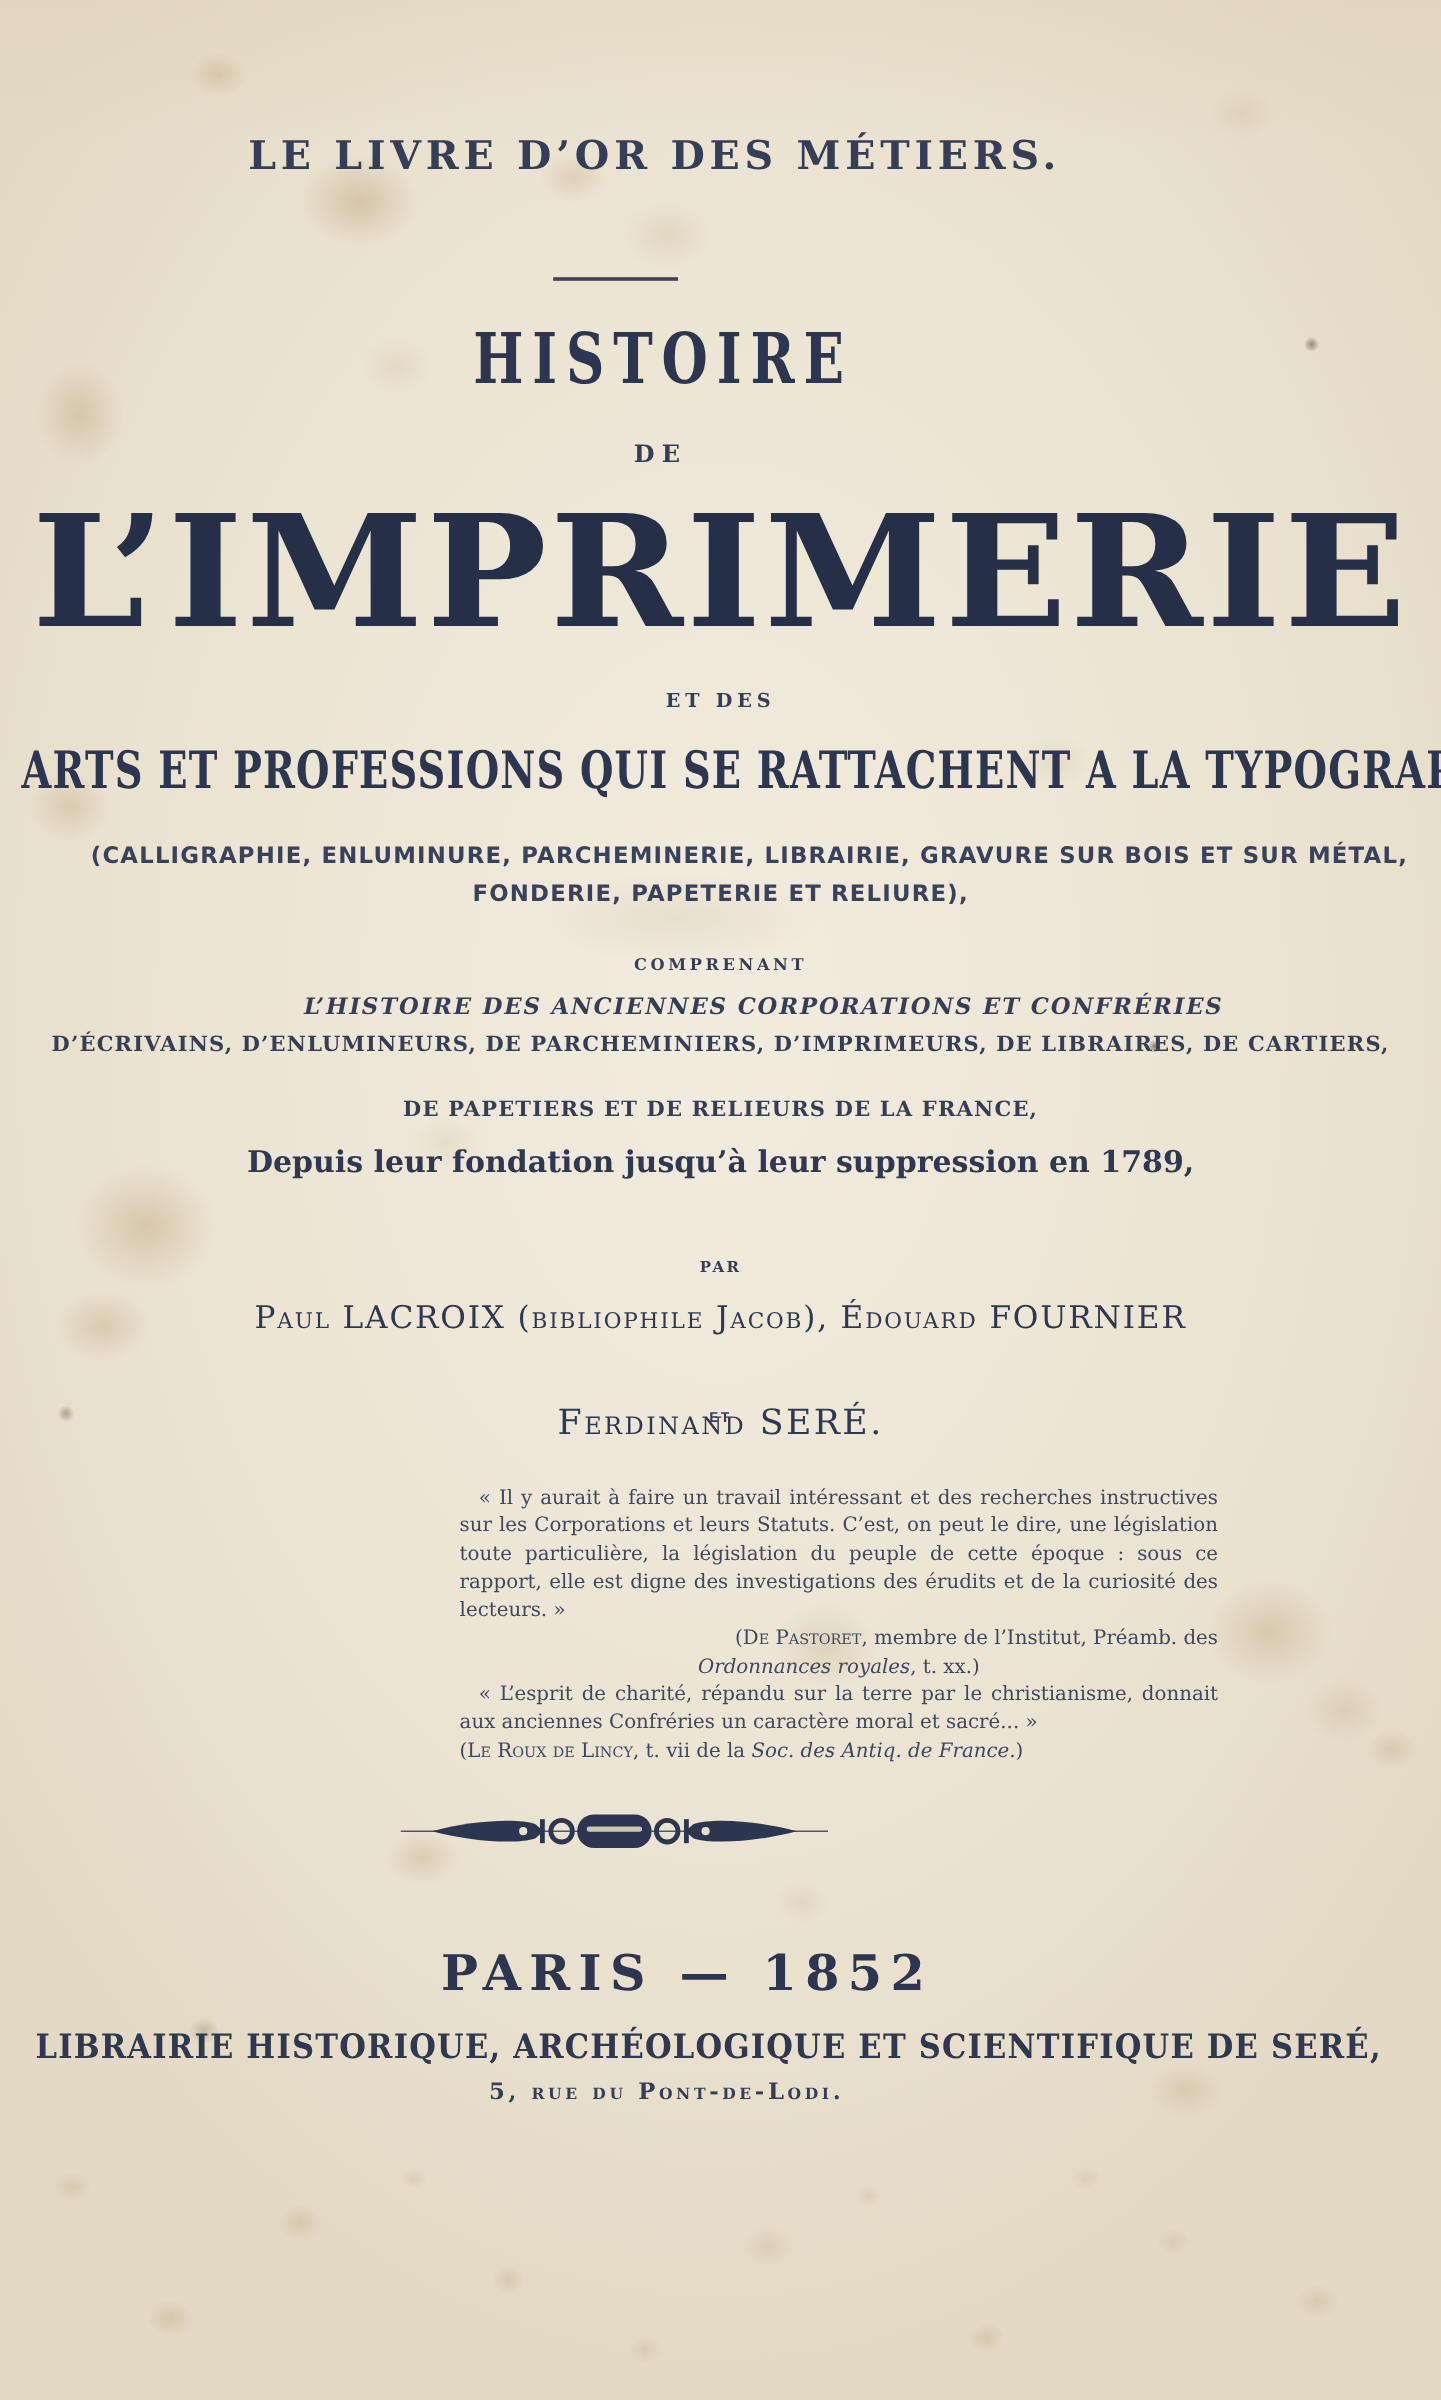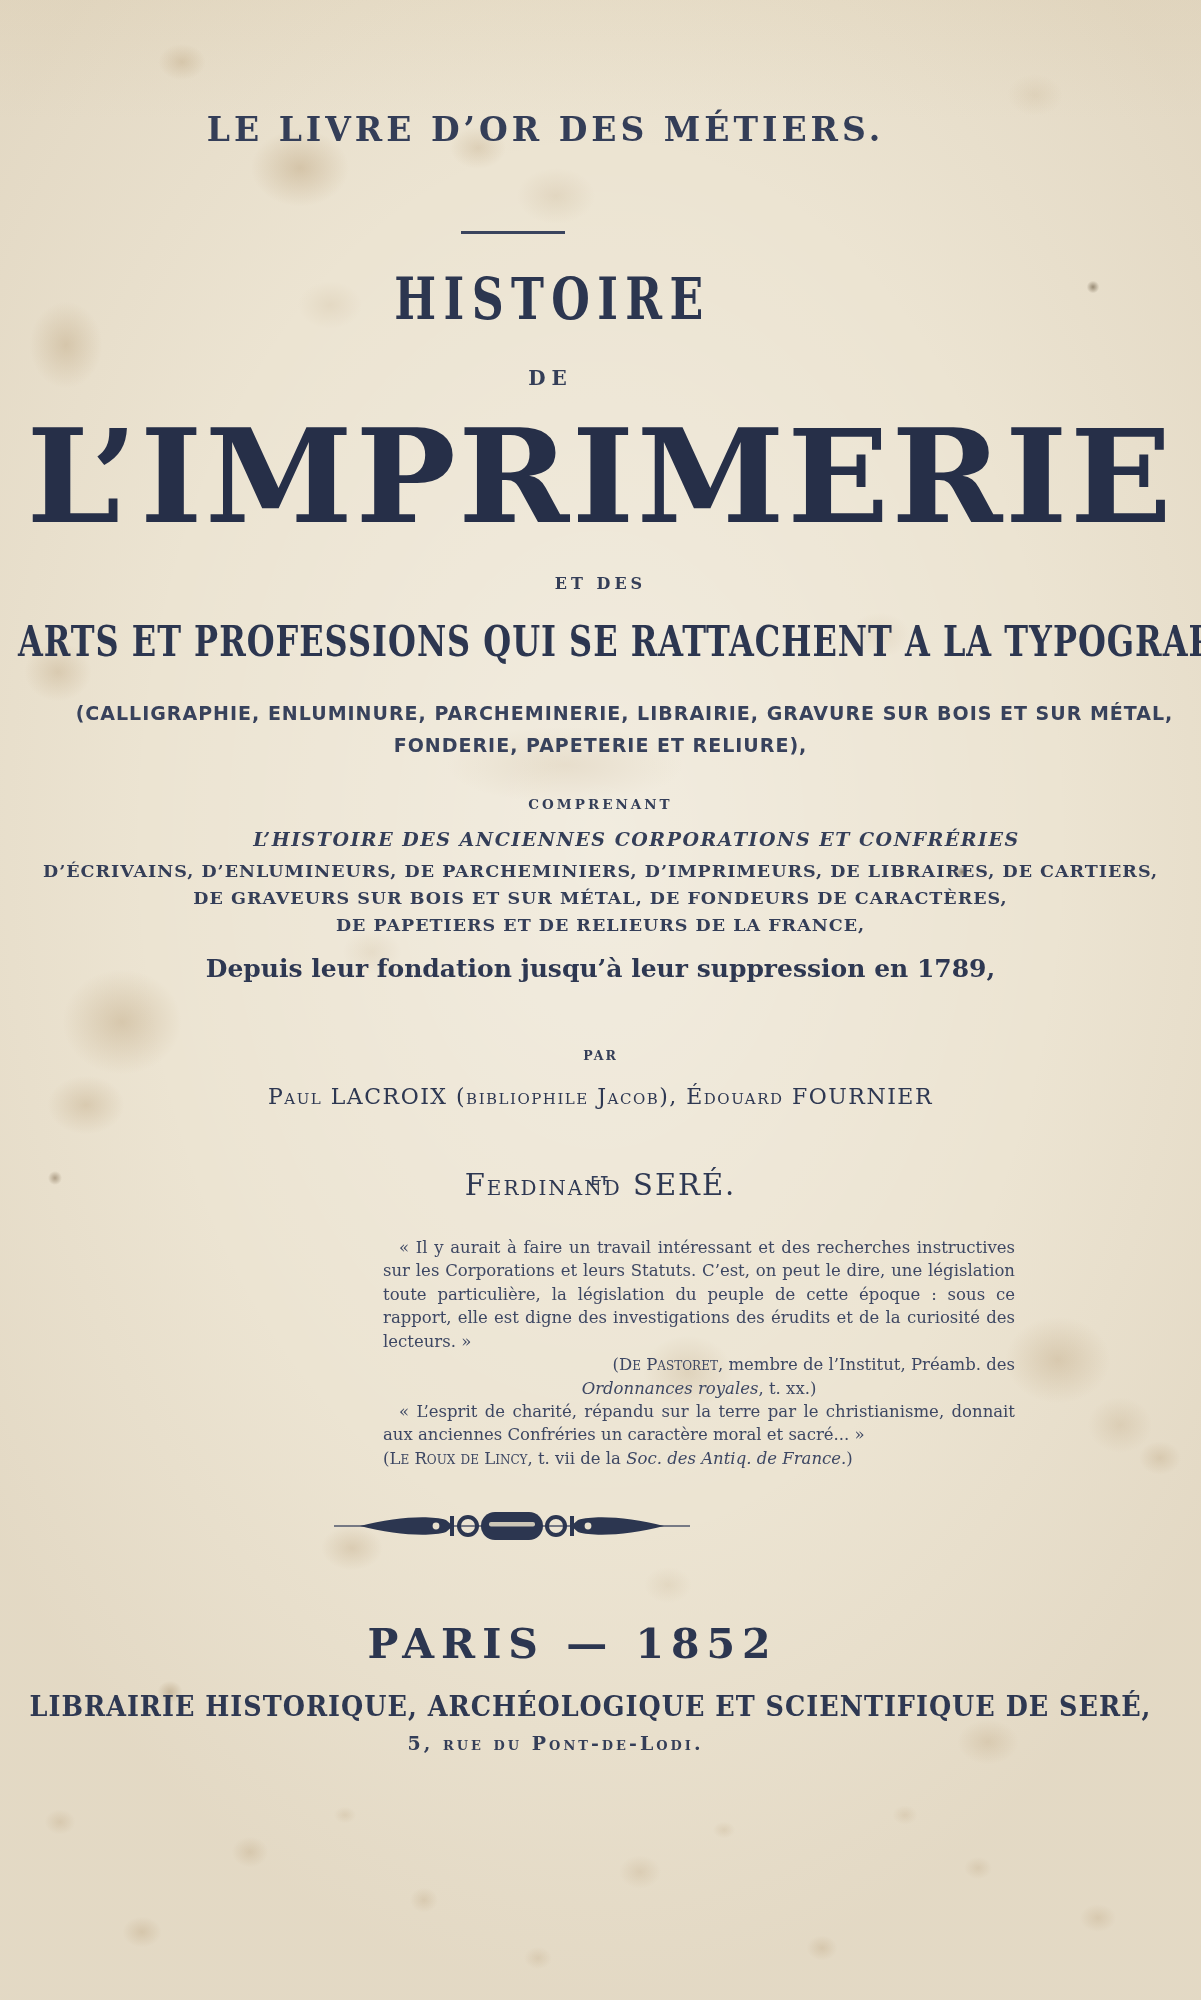--- a/index.html
+++ b/index.html
@@ -63,21 +63,21 @@
   .paren1{top:702px;padding-left:24px;}
   .paren2{top:734px;}
   .comprenant{top:796px;font-size:13.5px;font-weight:bold;letter-spacing:3px;}
   .hist-line{top:828px;font-size:19px;font-weight:bold;font-style:italic;letter-spacing:1.5px;padding-left:36px;}
   .clist{font-size:17.5px;font-weight:bold;letter-spacing:1px;}
   .clist1{top:861px;}
   .clist2{top:888px;}
   .clist3{top:915px;}
   .span-line{top:954px;font-size:25px;font-weight:bold;color:#2e3852;}
   .par{top:1048px;font-size:12.5px;font-weight:bold;letter-spacing:2px;}
-  .authors{top:1084px;font-size:22px;font-variant:small-caps;letter-spacing:1.5px;color:#2e3852;}
+  .authors{top:1084px;font-size:26px;font-variant:small-caps;letter-spacing:1.5px;color:#2e3852;}
   .et2{top:1175px;font-size:12.5px;font-weight:bold;letter-spacing:2px;font-family:Liberation Mono, monospace;}
   .author3{top:1168px;font-size:29px;font-variant:small-caps;letter-spacing:2px;color:#2e3852;}
   .quotes{position:absolute;top:1236px;left:383px;width:632px;font-size:16.5px;line-height:1.42;color:#3d4763;}
   .quotes p{margin:0;}
   .q-text{text-align:justify;text-indent:16px;}
   .attr-line1{text-align:right;margin-top:2px;}
   .attr-line2{text-align:center;}
   .q2{margin-top:16px;}
   .attr2{text-align:left;margin-top:2px;}
   .sc{font-variant:small-caps;}
@@ -100,21 +100,20 @@
   <div class="line t-de">DE</div>
   <div class="line main-title">L’IMPRIMERIE</div>
   <div class="line et-des">ET DES</div>
   <div class="line subtitle">ARTS ET PROFESSIONS QUI SE RATTACHENT A LA TYPOGRAPHIE</div>
   <div class="line paren paren1">(CALLIGRAPHIE, ENLUMINURE, PARCHEMINERIE, LIBRAIRIE, GRAVURE SUR BOIS ET SUR MÉTAL,</div>
   <div class="line paren paren2">FONDERIE, PAPETERIE ET RELIURE),</div>
 
   <div class="line comprenant">COMPRENANT</div>
   <div class="line hist-line">L’HISTOIRE DES ANCIENNES CORPORATIONS ET CONFRÉRIES</div>
   <div class="line clist clist1">D’ÉCRIVAINS, D’ENLUMINEURS, DE PARCHEMINIERS, D’IMPRIMEURS, DE LIBRAIRES, DE CARTIERS,</div>
-  <div class="line clist clist2">DE GRAVEURS SUR BOIS ET SUR MÉTAL, DE FONDEURS DE CARACTÈRES,</div>
   <div class="line clist clist3">DE PAPETIERS ET DE RELIEURS DE LA FRANCE,</div>
   <div class="line span-line">Depuis leur fondation jusqu’à leur suppression en 1789,</div>
 
   <div class="line par">PAR</div>
   <div class="line authors">Paul LACROIX (bibliophile Jacob), Édouard FOURNIER</div>
   <div class="line et2">ET</div>
   <div class="line author3">Ferdinand SERÉ.</div>
 
   <div class="quotes">
     <p class="q-text">« Il y aurait à faire un travail intéressant et des recherches instructives sur les Corporations et leurs Statuts. C’est, on peut le dire, une législation toute particulière, la législation du peuple de cette époque : sous ce rapport, elle est digne des investigations des érudits et de la curiosité des lecteurs. »</p>

